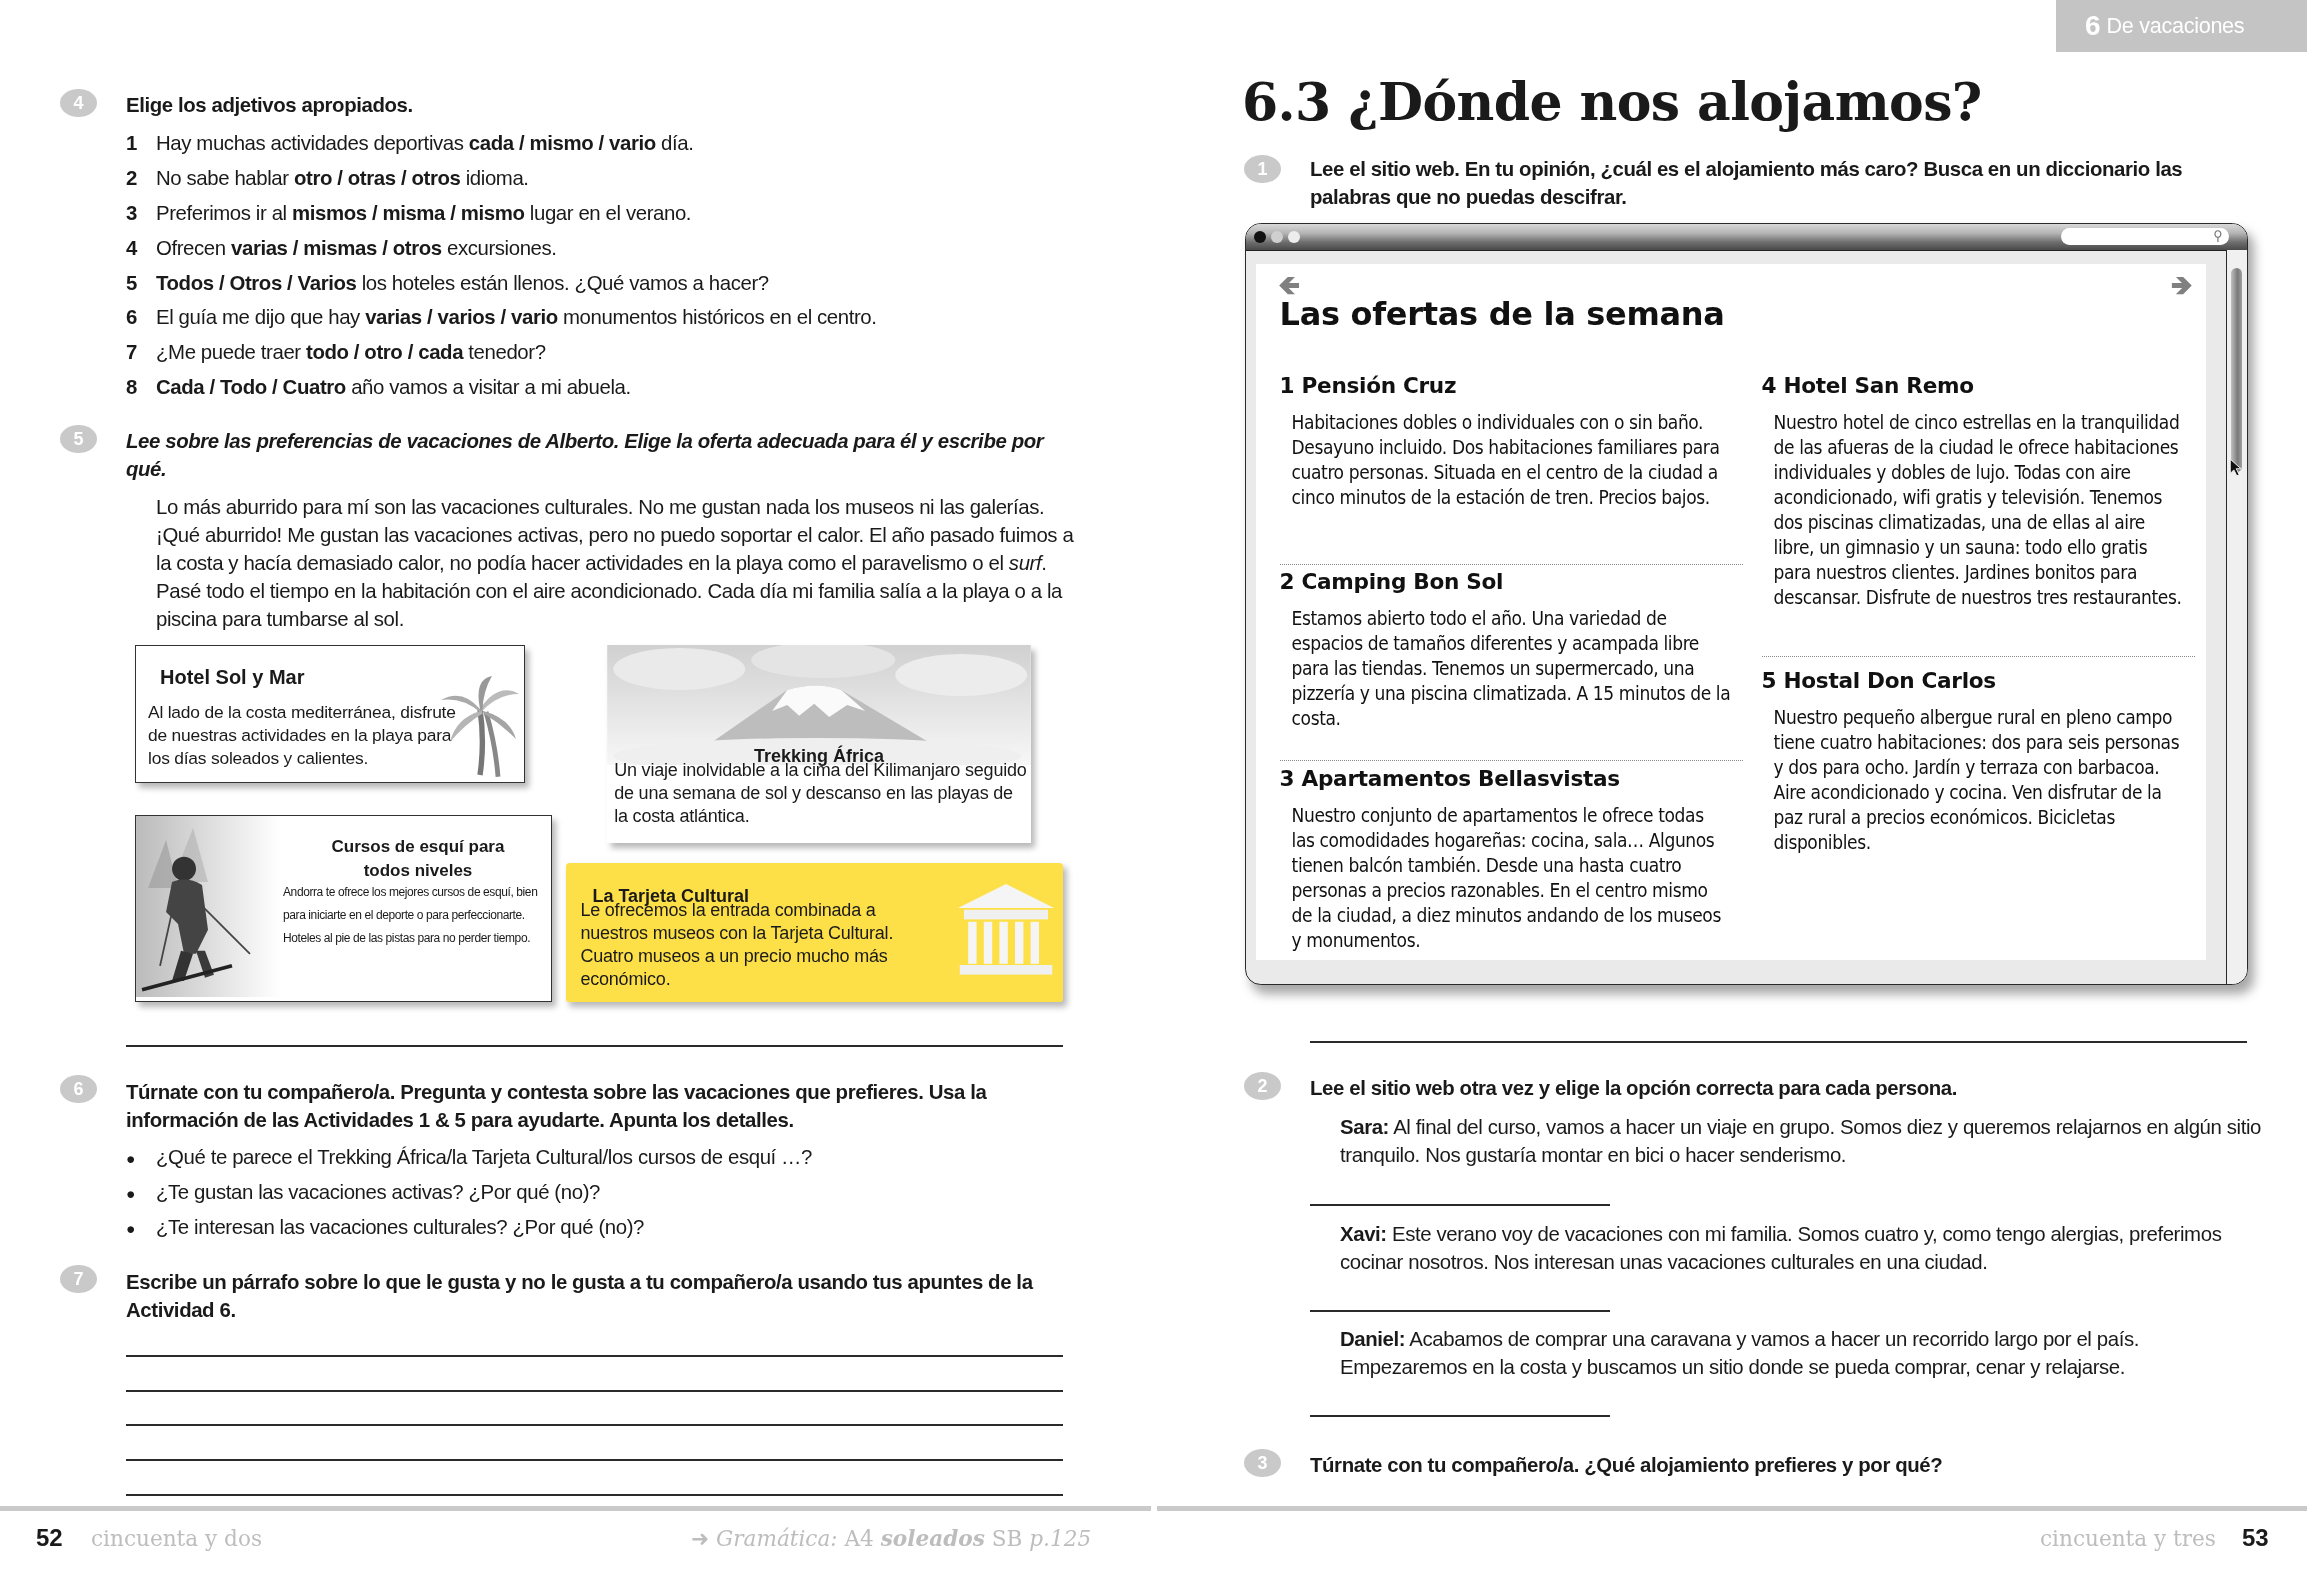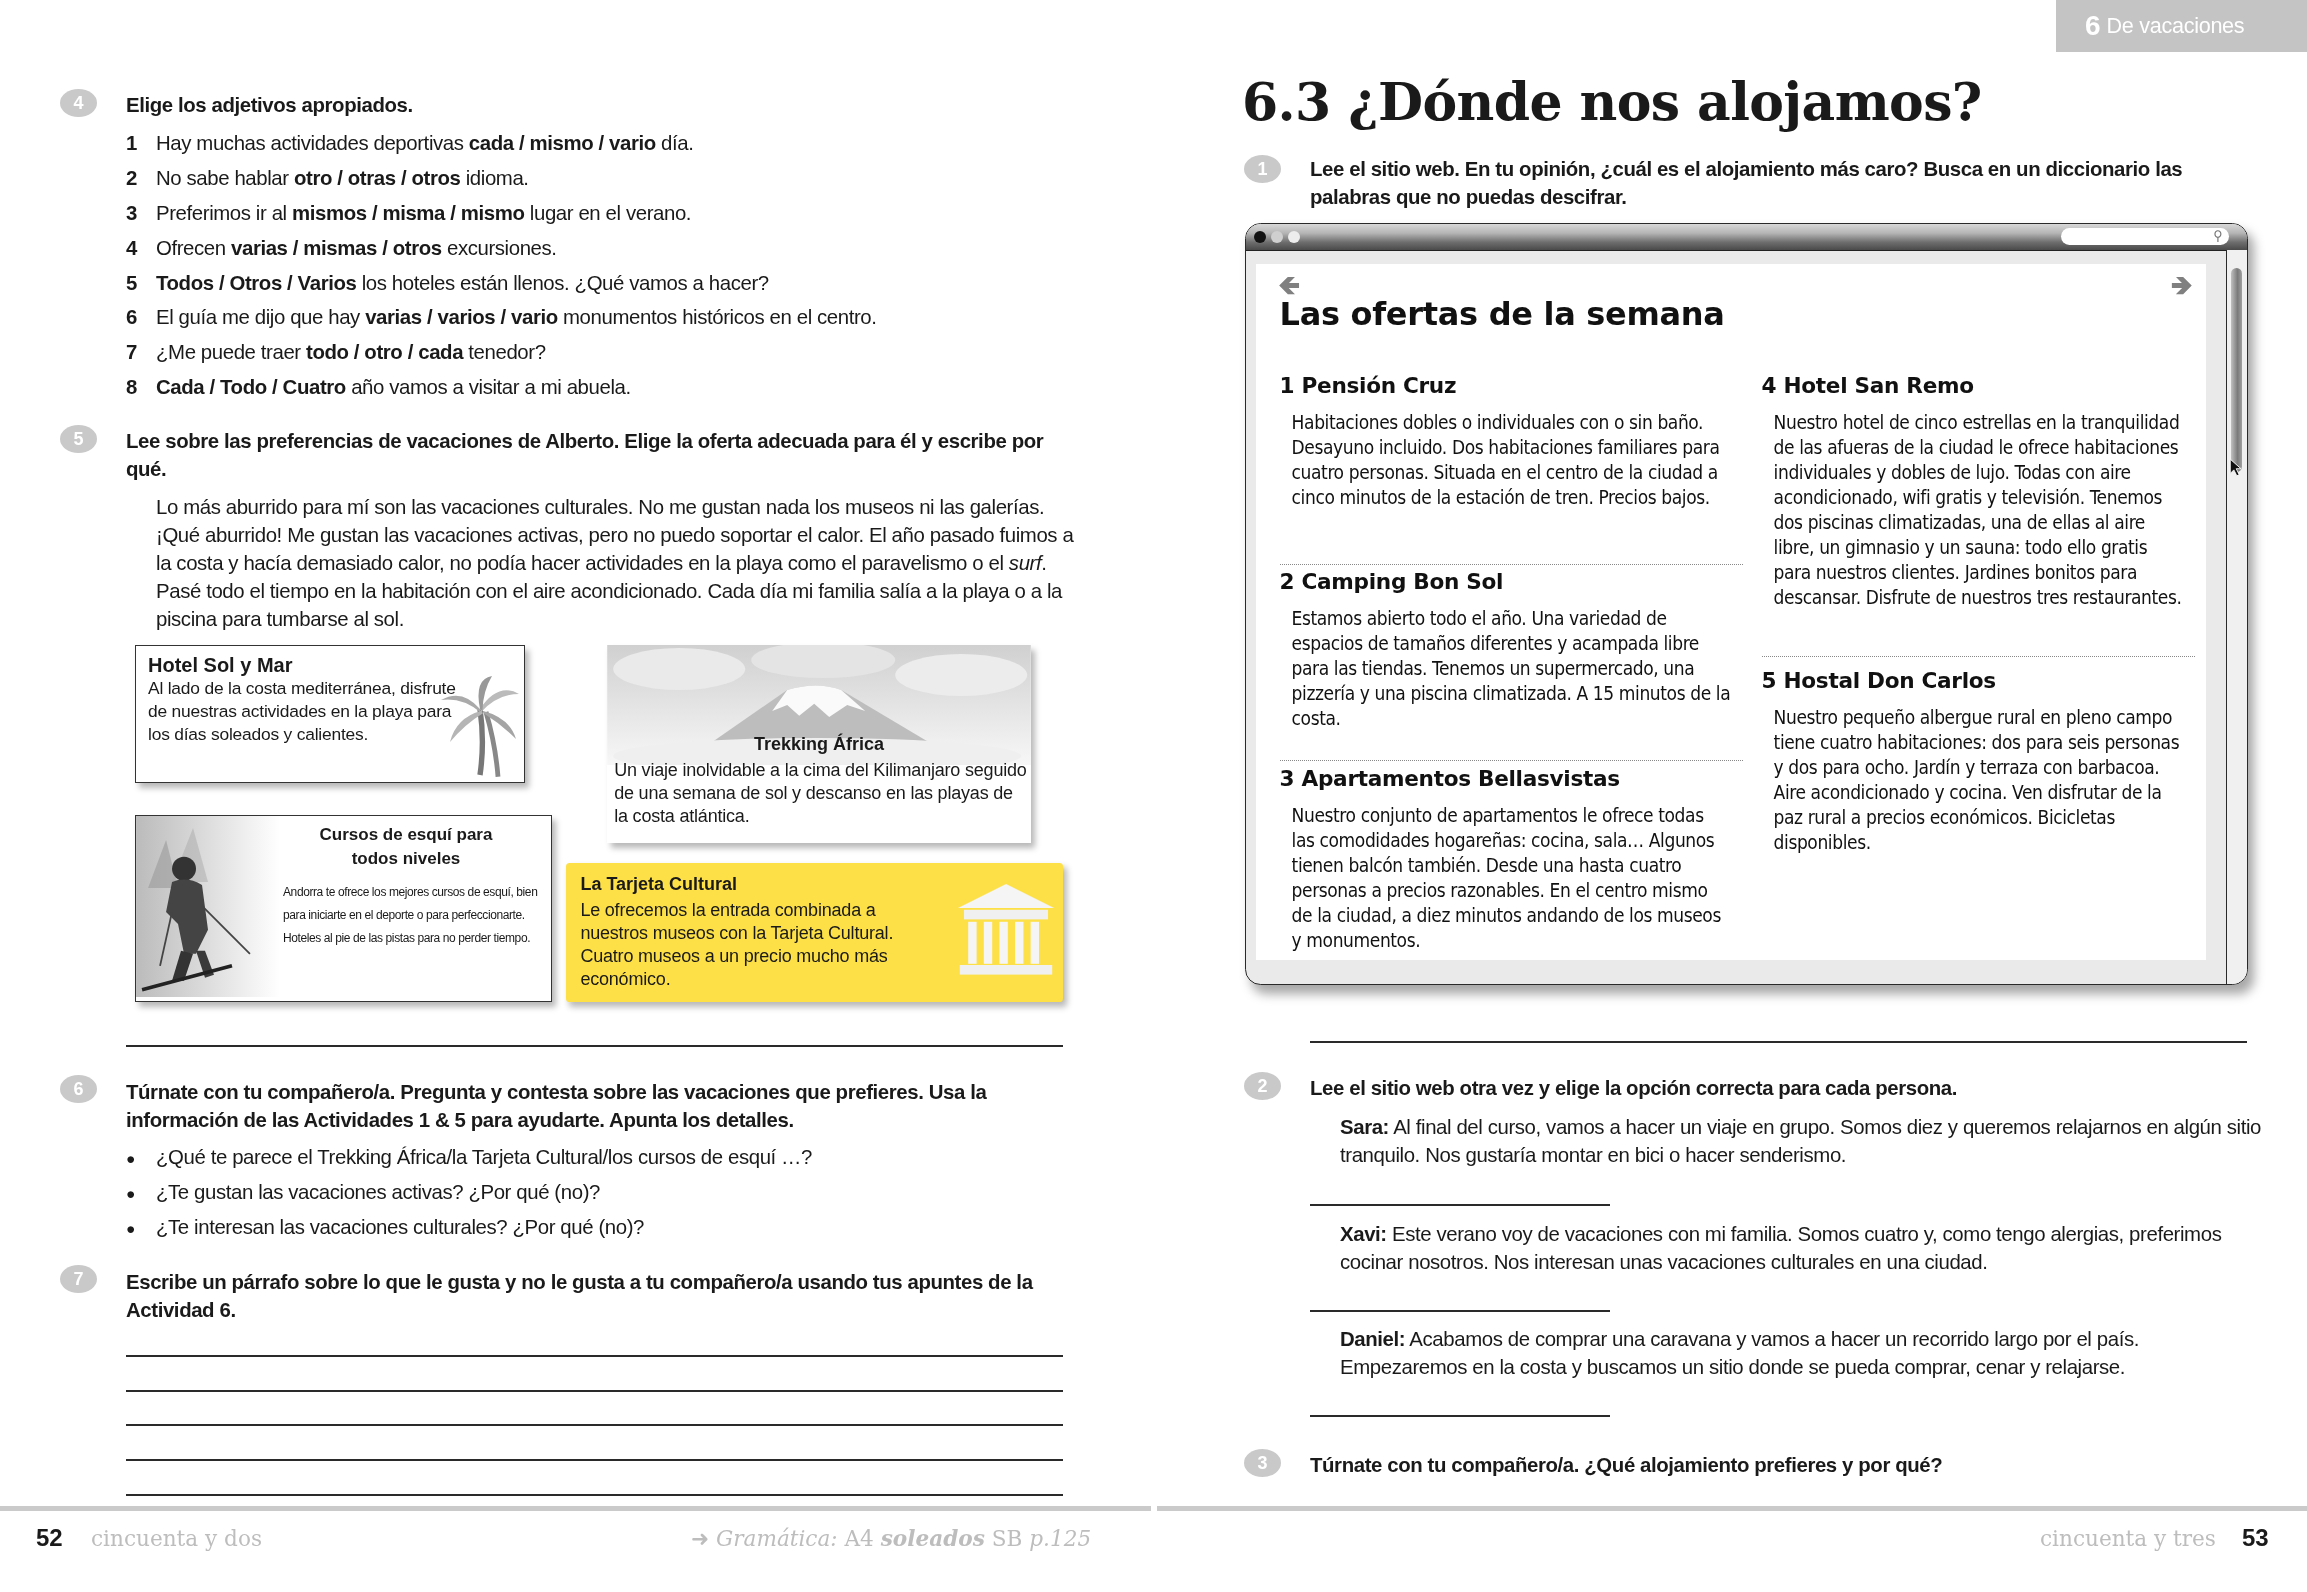--- a/index.html
+++ b/index.html
@@ -11,21 +11,21 @@
   .instr { position:absolute; font:bold 20.4px/28px "Liberation Sans", sans-serif; letter-spacing:-0.4px; color:#1a1a1a; }
   .body-txt { font:20.4px/28px "Liberation Sans", sans-serif; letter-spacing:-0.4px; color:#1a1a1a;margin-left:30px; }
   .item { position:absolute; left:126px; font:20.4px "Liberation Sans", sans-serif; letter-spacing:-0.4px; white-space:nowrap; }
   .item .n { display:inline-block; width:30px; font-weight:bold; }
   b { font-weight:bold; }
   .rule { position:absolute; height:1.8px; background:#2a2a2a; }
 
   
   .card { position:absolute; background:#fff; box-shadow:3.6px 4.8px 6px rgba(0,0,0,0.28); }
   .card-bordered { border:1.8px solid #333; }
-  .card h4 { margin:0; font:bold 20px/23px "Liberation Sans", sans-serif; }
+  .card h4 { margin:12px; font:bold 20px/23px "Liberation Sans", sans-serif; }
   .card p { margin:0; font:17.4px/23px "Liberation Sans", sans-serif; letter-spacing:-0.2px; }
 
   
   .chapter-tab { position:absolute; left:2056px; top:0; width:251px; height:52px; background:#c4c4c4; color:#fff;
                  display:flex; align-items:center; padding-left:29px; box-sizing:border-box; }
   .chapter-tab .num { font:bold 28px "Liberation Sans", sans-serif; margin-right:6px; }
   .chapter-tab .ttl { font:21.6px "Liberation Sans", sans-serif; letter-spacing:-0.3px; }
 
   .page-title { position:absolute; left:1242px; top:71px; font:bold 52px "DejaVu Serif", serif; letter-spacing:-0.6px; color:#1a1a1a; white-space:nowrap; }
 
@@ -66,21 +66,21 @@
     <div class="item" style="top: 167px;"><span class="n">2</span><span>No sabe hablar </span><b>otro / otras / otros</b><span> idioma.</span></div>
     <div class="item" style="top: 202px;"><span class="n">3</span><span>Preferimos ir al </span><b>mismos / misma / mismo</b><span> lugar en el verano.</span></div>
     <div class="item" style="top: 237px;"><span class="n">4</span><span>Ofrecen </span><b>varias / mismas / otros</b><span> excursiones.</span></div>
     <div class="item" style="top: 272px;"><span class="n">5</span><span></span><b>Todos / Otros / Varios</b><span> los hoteles están llenos. ¿Qué vamos a hacer?</span></div>
     <div class="item" style="top: 306px;"><span class="n">6</span><span>El guía me dijo que hay </span><b>varias / varios / vario</b><span> monumentos históricos en el centro.</span></div>
     <div class="item" style="top: 341px;"><span class="n">7</span><span>¿Me puede traer </span><b>todo / otro / cada</b><span> tenedor?</span></div>
     <div class="item" style="top: 376px;"><span class="n">8</span><span></span><b>Cada / Todo / Cuatro</b><span> año vamos a visitar a mi abuela.</span></div>
   </div>
 
 <div class="badge" style="left:60px;top:425px;">5</div>
-<div class="instr" style="left:126px;top:427px;width:925px;">Lee sobre las preferencias de vacaciones de Alberto. Elige la oferta adecuada para él y escribe por qué.</div>
+<div class="instr" style="left:126px;top:427px;width:925px;font-style:italic;">Lee sobre las preferencias de vacaciones de Alberto. Elige la oferta adecuada para él y escribe por qué.</div>
 
 <div class="abs body-txt" style="left:126px;top:493px;width:925px;">
   <span>Lo más aburrido para mí son las vacaciones culturales. No me gustan nada los museos ni las galerías. ¡Qué aburrido! Me gustan las vacaciones activas, pero no puedo soportar el calor. El año pasado fuimos a la costa y hacía demasiado calor, no podía hacer actividades en la playa como el paravelismo o el </span><i>surf</i><span>. Pasé todo el tiempo en la habitación con el aire acondicionado. Cada día mi familia salía a la playa o a la piscina para tumbarse al sol.</span>
 </div>
 
 <div class="card card-bordered" style="left:135px;top:645px;width:388px;height:136px;">
   <div style="position:absolute;left:12px;top:8.4px;width:336px;">
     <h4>Hotel Sol y Mar</h4>
     <p style="width:312px;">Al lado de la costa mediterránea, disfrute de nuestras actividades en la playa para los días soleados y calientes.</p>
   </div>

